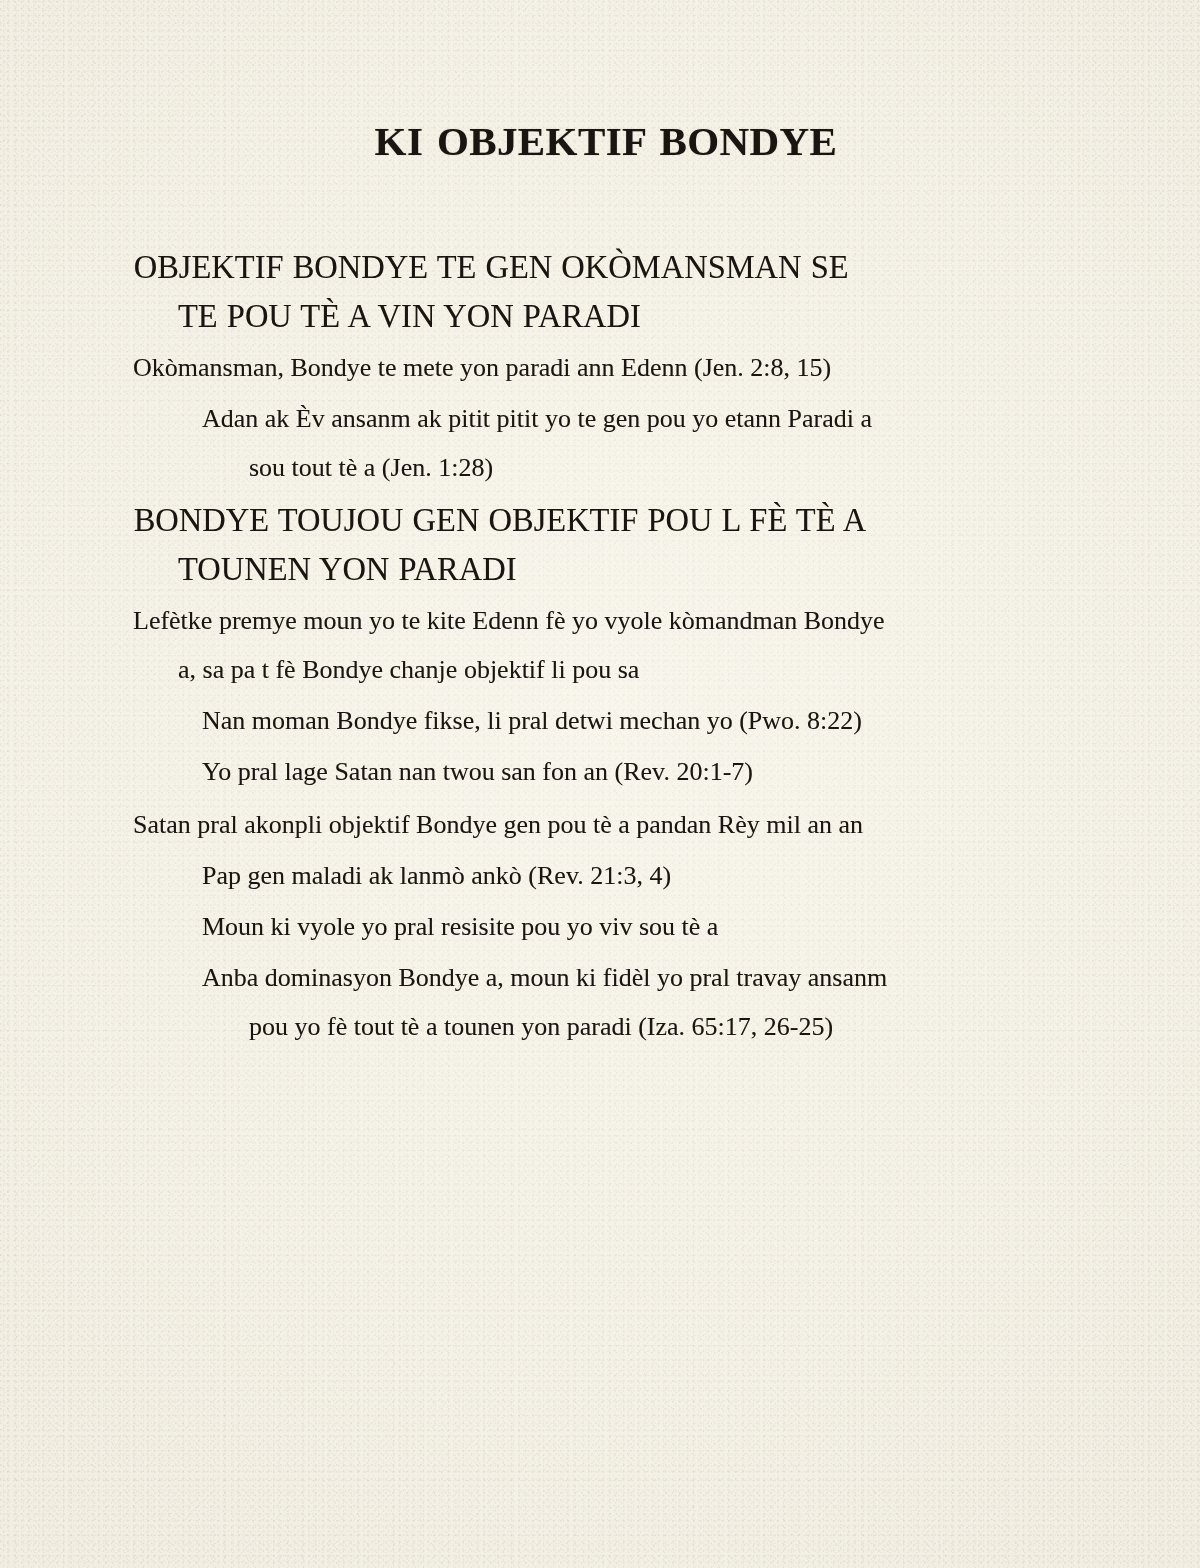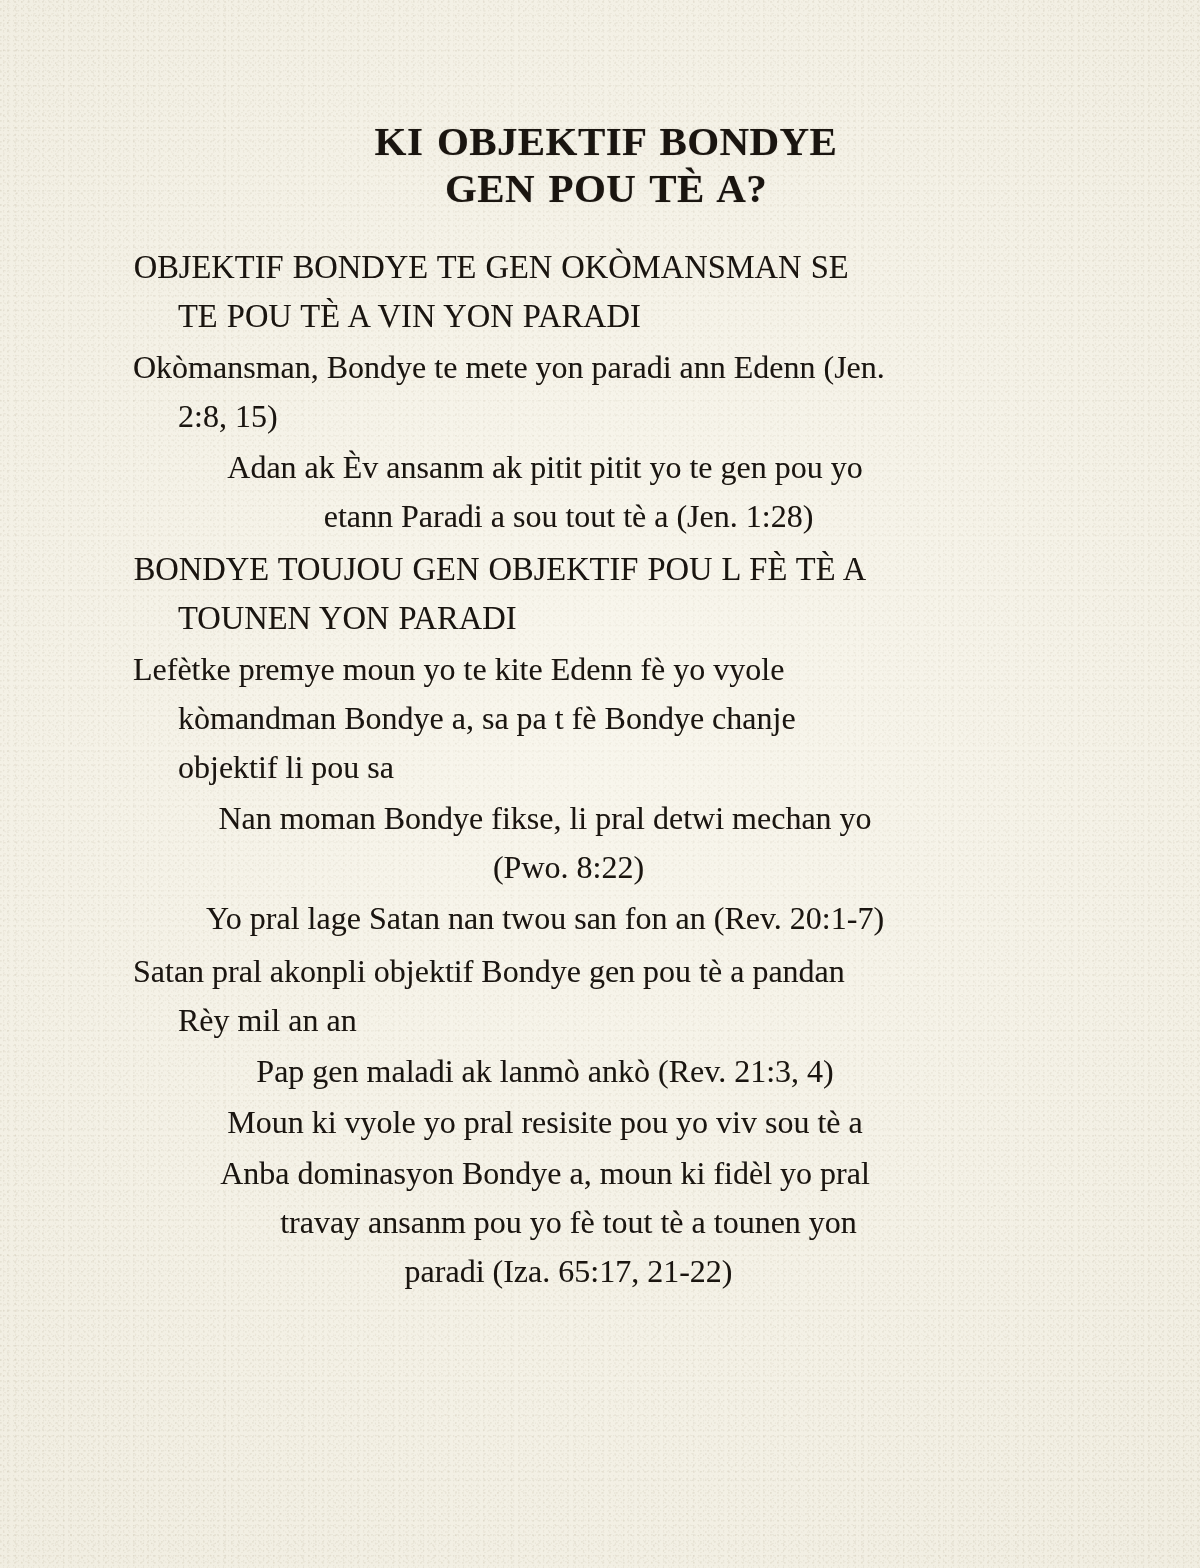--- a/index.html
+++ b/index.html
@@ -74,38 +74,37 @@
   
   .outline {
     position: absolute;
     left: 0;
     top: 243px;
     width: 1008px;
   }
 
   .entry {
     position: relative;
-    font-size: 32px;
+    font-size: 26px;
     line-height: 49px;
     white-space: pre-wrap;
     text-shadow: 0 0 0.6px rgba(26,21,16,0.25);
   }
 
   
   .entry.lvl1 {
     margin-left: 178px;
     margin-right: 120px;
     text-indent: -45px;
   }
   
   .entry.lvl2 {
     margin-left: 249px;
     margin-right: 120px;
     text-indent: -47px;
-    text-align: center;
   }
 
   
   .entry.caps {
     font-size: 33px;
     letter-spacing: 0px;
     word-spacing: 1px;
     transform: scaleX(0.985);
     transform-origin: left center;
   }
@@ -116,21 +115,20 @@
 </head>
 <body>
 
 <div id="paper-texture"></div>
 <div id="paper-vignette"></div>
 
 <div id="page">
 
   <div class="doc-title">
     <span class="tline">KI OBJEKTIF BONDYE</span>
-    <span class="tline">GEN POU TÈ A?</span>
   </div>
 
   <div class="outline" id="outline-root">
       <div class="entry lvl1 caps">OBJEKTIF BONDYE TE GEN OKÒMANSMAN SE TE POU TÈ A VIN YON PARADI</div>
       <div class="gap-sm"></div>
       <div class="entry lvl1">Okòmansman, Bondye te mete yon paradi ann Edenn (Jen. 2:8, 15)</div>
       <div class="gap-sm"></div>
       <div class="entry lvl2">Adan ak Èv ansanm ak pitit pitit yo te gen pou yo etann Paradi a sou tout tè a (Jen. 1:28)</div>
       <div class="gap-md"></div>
       <div class="entry lvl1 caps">BONDYE TOUJOU GEN OBJEKTIF POU L FÈ TÈ A TOUNEN YON PARADI</div>
@@ -140,16 +138,16 @@
       <div class="entry lvl2">Nan moman Bondye fikse, li pral detwi mechan yo (Pwo. 8:22)</div>
       <div class="gap-sm"></div>
       <div class="entry lvl2">Yo pral lage Satan nan twou san fon an (Rev. 20:1-7)</div>
       <div class="gap-md"></div>
       <div class="entry lvl1">Satan pral akonpli objektif Bondye gen pou tè a pandan Rèy mil an an</div>
       <div class="gap-sm"></div>
       <div class="entry lvl2">Pap gen maladi ak lanmò ankò (Rev. 21:3, 4)</div>
       <div class="gap-sm"></div>
       <div class="entry lvl2">Moun ki vyole yo pral resisite pou yo viv sou tè a</div>
       <div class="gap-sm"></div>
-      <div class="entry lvl2">Anba dominasyon Bondye a, moun ki fidèl yo pral travay ansanm pou yo fè tout tè a tounen yon paradi (Iza. 65:17, 21-22)</div>
+      <div class="entry lvl2">Anba dominasyon Bondye a, moun ki fidèl yo pral travay ansanm pou yo fè tout tè a tounen yon paradi (Iza. 65:17, 26-25)</div>
     </div>
 
 </div>
 
 </body></html>

